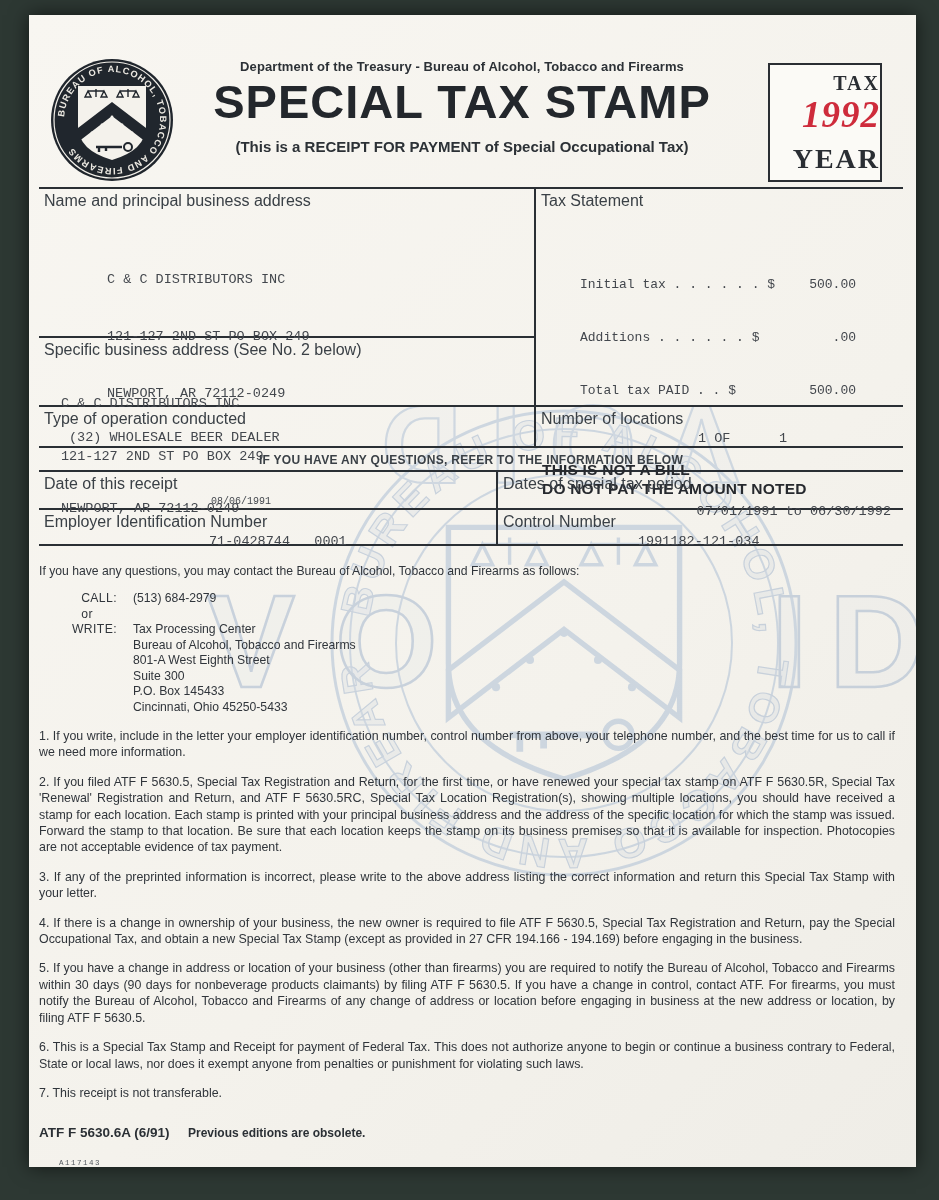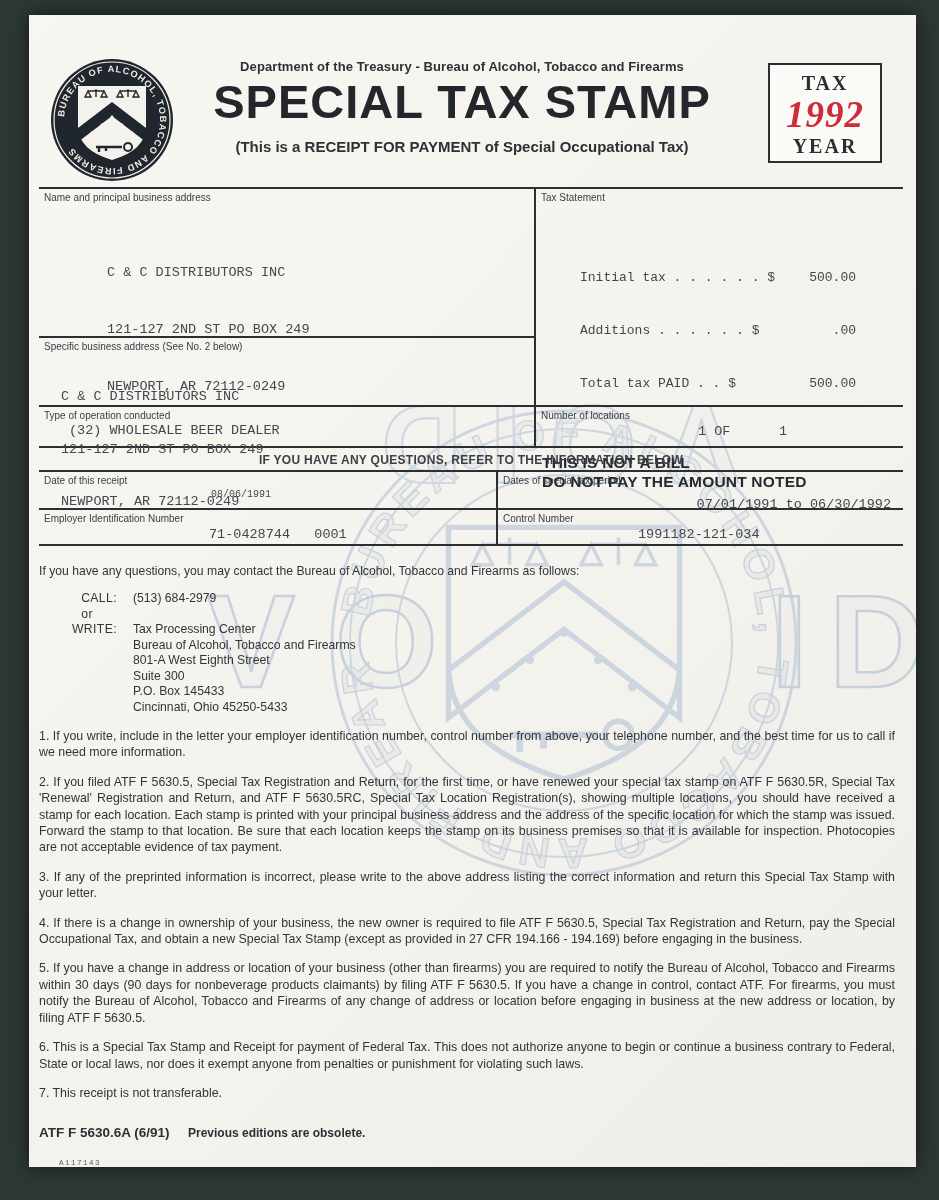--- a/index.html
+++ b/index.html
@@ -17,34 +17,34 @@
   }
   .content { position:relative; z-index:2; width:100%; height:100%; }
 
   
   .seal-wrap { position:absolute; left:20px; top:42px; width:126px; height:126px; }
   .head-center { position:absolute; left:150px; top:44px; width:566px; text-align:center; }
   .agency { font-size:13px; font-weight:bold; color:#2c3136; letter-spacing:.1px; }
   .doc-title { font-size:47px; font-weight:bold; color:#23272c; letter-spacing:1px; }
   .doc-subtitle { margin-top:9px; font-size:15px; font-weight:bold; color:#2c3136; }
   .taxbox {
-    position:absolute; left:739px; top:48px; width:114px; height:100px;
-    border:2px solid #2a2e33; background:#fbfaf6; text-align:center;
+    position:absolute; left:739px; top:48px; width:114px; height:119px;
+    border:2px solid #2a2e33; background:#fbfaf6; text-align:right;
     font-family:"Liberation Serif","DejaVu Serif",serif;
   }
   .taxbox .t1 { margin-top:7px; font-size:20px; font-weight:bold; letter-spacing:2px; color:#2a2e33; }
   .taxbox .t2 { margin-top:2px; font-size:37px; font-weight:bold; font-style:italic; color:#ce2b3b; letter-spacing:1px; line-height:36px; }
-  .taxbox .t3 { margin-top:2px; font-size:20px; font-weight:bold; letter-spacing:2px; color:#2a2e33; }
+  .taxbox .t3 { margin-top:10px; font-size:28px; font-weight:bold; letter-spacing:2px; color:#2a2e33; }
 
   
   .ftable { position:absolute; left:10px; top:172px; width:864px; border-top:2px solid #2a2f34; background:transparent; }
   .cols { display:flex; border-bottom:2px solid #2a2f34; }
   .col-left { width:497px; border-right:2px solid #2a2f34; }
   .col-right { flex:1; min-width:0; }
-  .lbl { font-size:10px; color:#3a4046; padding:3px 0 0 5px; }
+  .lbl { font-size:16px; color:#3a4046; padding:3px 0 0 5px; }
   .mono { font-family:"Liberation Mono","DejaVu Sans Mono",monospace; color:#43474d; white-space:pre; }
 
   .c-name { height:149px; border-bottom:2px solid #2a2f34; }
   .addr-block { margin:22px 0 0 68px; font-size:13.5px; line-height:19px; }
   .addr-block span { display:block; }
 
   .r-tax { height:218px; border-bottom:2px solid #2a2f34; }
   .taxrows { margin:30px 0 0 44px; width:276px; }
   .taxrow { display:flex; justify-content:space-between; font-size:13px; line-height:17px; }
   .taxrow .tv { text-align:right; }

